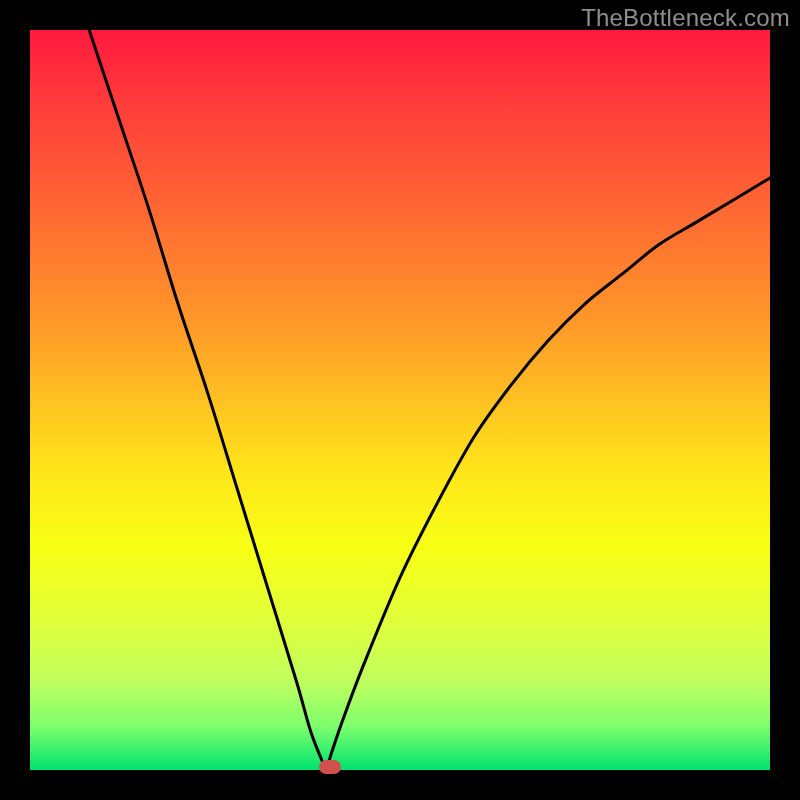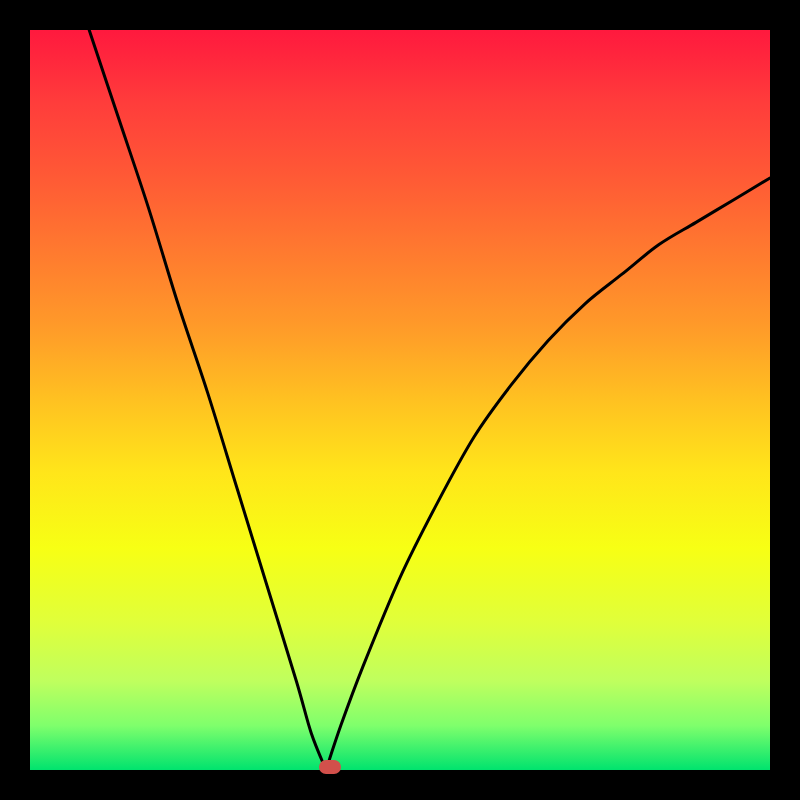--- a/index.html
+++ b/index.html
@@ -63,20 +63,21 @@
     width: 22px;
     height: 14px;
     background: #d2504b;
     border-radius: 7px;
   }
 </style>
 </head>
 <body>
 
 <div class="frame">
+  <div class="watermark">TheBottleneck.com</div>
 
   <div class="plot-area">
     <svg class="curve" viewBox="0 0 740 740" preserveAspectRatio="none">
       <path id="curve-path" fill="none" stroke="#000" stroke-width="3" stroke-linecap="round" d="M 59.2,0 C 64.13333333333334,14.799999999999992 78.93333333333334,59.199999999999946 88.8,88.79999999999995 C 98.66666666666666,118.39999999999996 108.53333333333333,146.76666666666668 118.4,177.60000000000002 C 128.26666666666668,208.43333333333337 138.13333333333333,242.9666666666667 148,273.8 C 157.86666666666667,304.6333333333333 167.73333333333332,331.76666666666665 177.6,362.59999999999997 C 187.46666666666667,393.4333333333333 197.33333333333334,426.73333333333335 207.20000000000002,458.8 C 217.0666666666667,490.8666666666667 226.93333333333334,522.9333333333333 236.8,555 C 246.66666666666669,587.0666666666667 259,626.5333333333334 266.4,651.2 C 273.79999999999995,675.8666666666667 276.26666666666665,688.2 281.2,703 C 286.1333333333333,717.8 293.5333333333333,733.8333333333334 296,740  C 296,740 293.5333333333333,747.4 296,740 C 298.4666666666667,732.6 304.6333333333333,712.8666666666667 310.8,695.6 C 316.9666666666667,678.3333333333334 323.1333333333333,661.0666666666666 333,636.4 C 342.8666666666667,611.7333333333333 357.66666666666663,574.7333333333333 370,547.6 C 382.33333333333337,520.4666666666667 394.66666666666674,497.03333333333336 407.00000000000006,473.6 C 419.33333333333337,450.1666666666667 431.6666666666667,426.73333333333335 444,407 C 456.3333333333333,387.26666666666665 468.6666666666667,371.23333333333335 481,355.2 C 493.3333333333333,339.16666666666663 505.6666666666667,324.3666666666667 518,310.8 C 530.3333333333334,297.23333333333335 542.6666666666666,284.90000000000003 555,273.8 C 567.3333333333334,262.7 579.6666666666666,254.06666666666666 592,244.2 C 604.3333333333334,234.33333333333331 616.6666666666666,223.23333333333335 629,214.60000000000002 C 641.3333333333334,205.9666666666667 653.6666666666666,199.79999999999998 666,192.39999999999998 C 678.3333333333334,184.99999999999997 690.6666666666666,177.59999999999994 703,170.19999999999993 C 715.3333333333334,162.79999999999993 733.8333333333334,151.7 740,148"></path>
     </svg>
     <div class="marker" id="min-marker" style="left: 288.7px; top: 730px;"></div>
   </div>
 </div>
 
 </body></html>

